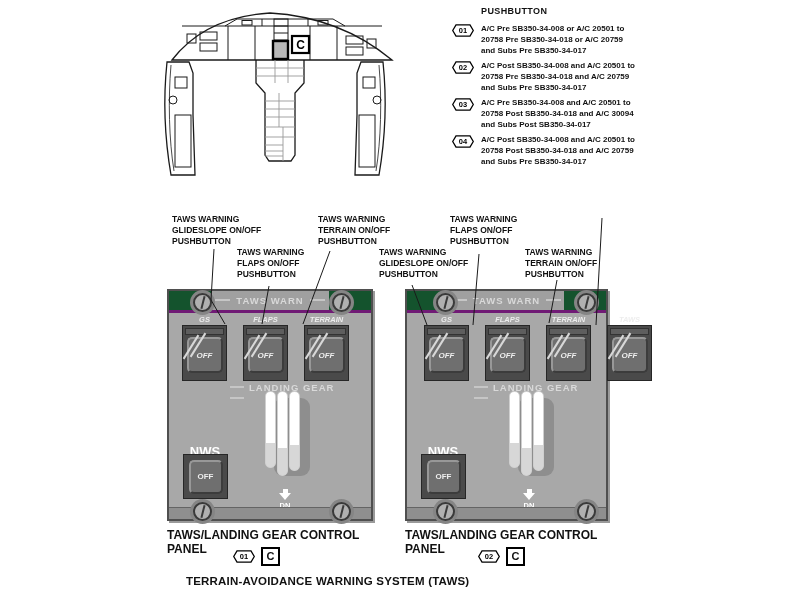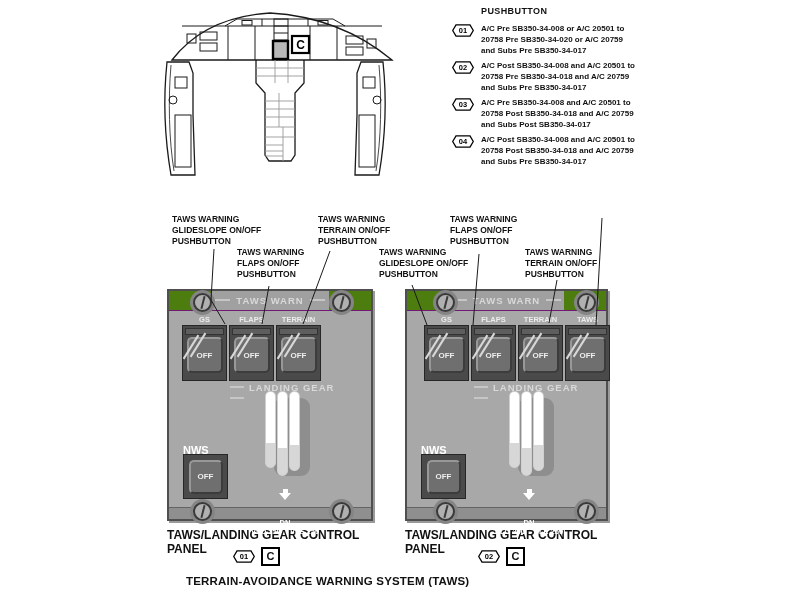--- a/index.html
+++ b/index.html
@@ -33,41 +33,41 @@
   .cockpit-svg { position:absolute; left:125px; top:5px; width:270px; height:180px; }
 
   
   .panel { position:absolute; top:289px; height:232px; background:#a8a8a8;
            border:2px solid #4f4f4f; box-sizing:border-box; z-index:2;
            box-shadow:2px 2px 0 #9a9a9a; }
   #panel-left  { left:167px; width:206px; }
   #panel-right { left:405px; width:203px; }
 
   .topbar { position:absolute; left:0; right:0; top:0; height:19px;
-            background:#4d7c0f; border-bottom:1px solid #701a75; }
+            background:#14532d; border-bottom:3px solid #701a75; }
   .topbar .plate { position:absolute; left:42px; right:42px; top:0; bottom:0; background:#a0a0a0; }
   .bar-title { position:relative; display:block; text-align:center; line-height:19px;
                font-size:9.5px; letter-spacing:1px; color:#d9d9d9; }
   .bar-title::before,.bar-title::after { content:""; display:inline-block; width:15px; height:2px;
                background:#c6c6c6; vertical-align:middle; margin:0 6px 2px; }
 
   .screw { position:absolute; width:15px; height:15px; border-radius:50%;
            background:#b0b0b0; border:2px solid #3a3a3a; box-shadow:0 0 0 3px #858585; z-index:3; }
   .screw i { display:block; width:2px; height:13px; background:#3a3a3a; margin:1px auto 0; transform:rotate(14deg); }
   .sc-tl { top:2px; }  .sc-tr { top:2px; }
   .sc-bl { top:211px; } .sc-br { top:211px; }
   #panel-left  .sc-tl, #panel-left .sc-bl { left:24px; }
   #panel-left  .sc-tr, #panel-left .sc-br { left:163px; }
   #panel-right .sc-tl, #panel-right .sc-bl { left:29px; }
   #panel-right .sc-tr, #panel-right .sc-br { left:170px; }
 
   .bottombar { position:absolute; left:0; right:0; bottom:0; height:11px;
                background:#8f8f8f; border-top:1px solid #646464; }
 
-  .pb-row { position:absolute; top:24px; display:flex; gap:2px; }
+  .pb-row { position:absolute; top:24px; display:flex; gap:16px;font-style:italic; }
   #panel-left  .pb-row { left:13px; }
   #panel-right .pb-row { left:17px; }
   .pb-module { width:45px; }
   .pb-name { height:10px; font-size:7.5px; color:#ededed; text-align:center; }
   .pb-body { position:relative; height:56px; background:#4a4a4a; border:1px solid #262626;
              padding:2px; box-sizing:border-box; }
   .pb-window { height:7px; background:#5e5e5e; border:1px solid #333; box-sizing:border-box; margin-bottom:2px; }
   .pb-cap { width:36px; height:36px; margin:0 auto; background:#6f6f6f; border-radius:5px;
             border-top:2px solid #989898; border-left:2px solid #989898;
             border-right:2px solid #3c3c3c; border-bottom:2px solid #3c3c3c;
@@ -88,35 +88,35 @@
   #panel-left  .lever { left:96px; }
   #panel-right .lever { left:102px; }
   .lever .shadow { position:absolute; left:9px; top:7px; width:36px; height:78px;
                    background:#8e8e8e; border-radius:9px; }
   .lever .bars { position:relative; display:flex; gap:1px; align-items:flex-start; }
   .lever .bar { width:11px; border-radius:5px;
                 background:linear-gradient(#ffffff 68%, #d7d7d7 68%); border:1px solid #cfcfcf;
                 box-sizing:border-box; }
   .lever .b1 { height:77px; } .lever .b2 { height:85px; } .lever .b3 { height:80px; }
 
-  .nws-name { position:absolute; top:153px; width:44px; font-size:11px; color:#fff; }
+  .nws-name { position:absolute; top:153px; width:44px; text-align:center; font-size:13px; color:#fff; }
   #panel-left .nws-name, #panel-right .nws-name { left:14px; }
   .nws-body { position:absolute; top:163px; width:45px; height:45px; background:#4a4a4a;
               border:1px solid #262626; box-sizing:border-box;
               display:flex; align-items:center; justify-content:center; }
   #panel-left .nws-body, #panel-right .nws-body { left:14px; }
   .nws-body .pb-cap { width:34px; height:34px; }
 
   .dn-group { position:absolute; top:198px; width:70px; text-align:center; }
   #panel-left  .dn-group { left:81px; }
   #panel-right .dn-group { left:87px; }
   .dn-stem { width:5px; height:4px; background:#fff; margin:0 auto; }
   .dn-head { width:0; height:0; margin:0 auto; border-left:6px solid transparent;
              border-right:6px solid transparent; border-top:7px solid #fff; }
-  .dn-label { font-size:7.5px; color:#fff; margin-top:18px; }
+  .dn-label { font-size:7.5px; color:#fff; margin-top:1px; }
   .speed { display:flex; gap:9px; justify-content:center; font-size:7.5px; color:#fff; }
 
   
   .caption { position:absolute; top:528px; font-size:12px; text-align:left; }
   #caption-left  { left:167px; width:206px; }
   #caption-right { left:405px; width:203px; }
 
   .fx-row { position:absolute; top:546px; display:flex; align-items:center; gap:6px; height:20px; }
   #fx-row-left  { left:233px; }
   #fx-row-right { left:478px; }
@@ -201,41 +201,41 @@
 
   <div class="effectivity">
     <div class="fx-heading">PUSHBUTTON</div>
 
     <div class="fx-item">
       <svg class="hex" viewBox="0 0 22 13">
         <polygon points="4,0.8 18,0.8 21.3,6.5 18,12.2 4,12.2 0.7,6.5" fill="#fff" stroke="#000" stroke-width="1.3"></polygon>
         <text x="11" y="9.3" text-anchor="middle" font-size="7.5" font-weight="bold">01</text>
       </svg>
       <div class="fx-text">A/C Pre SB350-34-008 or A/C 20501 to
-20758 Pre SB350-34-020 or A/C 20759
+20758 Pre SB350-34-018 or A/C 20759
 and Subs Pre SB350-34-017</div>
     </div>
 
     <div class="fx-item">
       <svg class="hex" viewBox="0 0 22 13">
         <polygon points="4,0.8 18,0.8 21.3,6.5 18,12.2 4,12.2 0.7,6.5" fill="#fff" stroke="#000" stroke-width="1.3"></polygon>
         <text x="11" y="9.3" text-anchor="middle" font-size="7.5" font-weight="bold">02</text>
       </svg>
       <div class="fx-text">A/C Post SB350-34-008 and A/C 20501 to
 20758 Pre SB350-34-018 and A/C 20759
 and Subs Pre SB350-34-017</div>
     </div>
 
     <div class="fx-item">
       <svg class="hex" viewBox="0 0 22 13">
         <polygon points="4,0.8 18,0.8 21.3,6.5 18,12.2 4,12.2 0.7,6.5" fill="#fff" stroke="#000" stroke-width="1.3"></polygon>
         <text x="11" y="9.3" text-anchor="middle" font-size="7.5" font-weight="bold">03</text>
       </svg>
       <div class="fx-text">A/C Pre SB350-34-008 and A/C 20501 to
-20758 Post SB350-34-018 and A/C 20759
+20758 Post SB350-34-018 and A/C 30094
 and Subs Post SB350-34-017</div>
     </div>
 
     <div class="fx-item">
       <svg class="hex" viewBox="0 0 22 13">
         <polygon points="4,0.8 18,0.8 21.3,6.5 18,12.2 4,12.2 0.7,6.5" fill="#fff" stroke="#000" stroke-width="1.3"></polygon>
         <text x="11" y="9.3" text-anchor="middle" font-size="7.5" font-weight="bold">04</text>
       </svg>
       <div class="fx-text">A/C Post SB350-34-008 and A/C 20501 to
 20758 Post SB350-34-018 and A/C 20759

